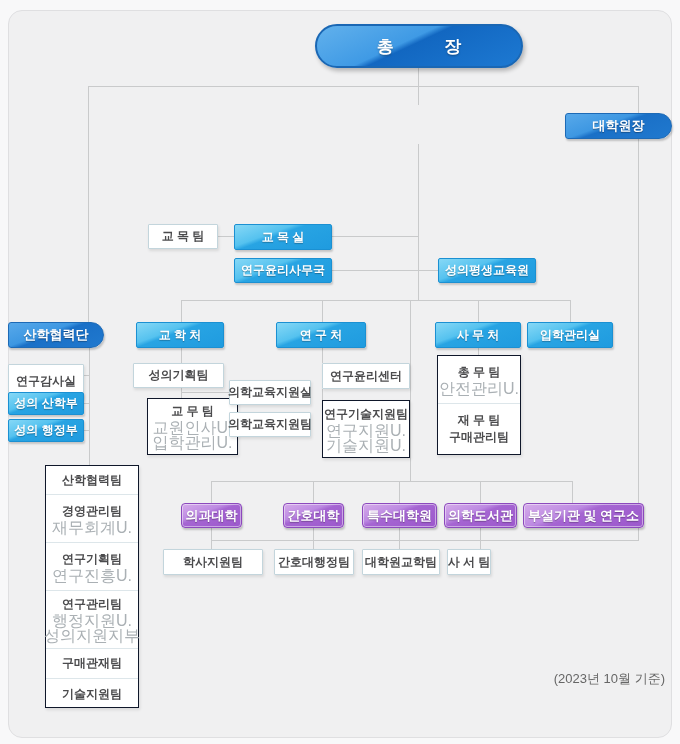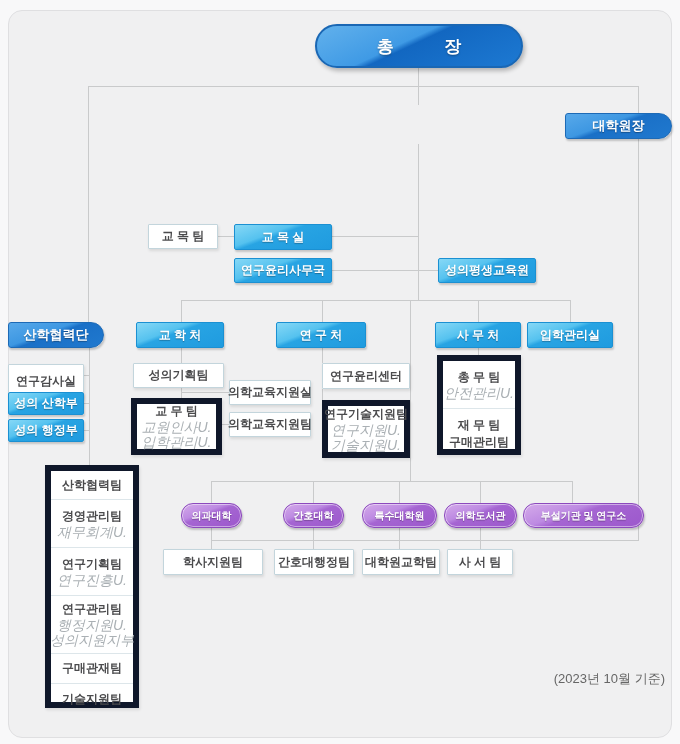--- a/index.html
+++ b/index.html
@@ -16,28 +16,28 @@
     box-shadow:1px 2px 3px rgba(0,0,0,.2);border-radius:2px;}
   .b-blue{background:linear-gradient(160deg,#86d8f6 0%,#55c2ef 36%,#28a4e3 44%,#1f9bdf 100%);
     border:1px solid #1b90d2;color:#fff;font-size:12px;font-weight:bold;text-shadow:0 1px 1px rgba(0,0,0,.3);
     box-shadow:1px 2px 2px rgba(0,0,0,.18);border-radius:2px;}
   .b-deep{background:linear-gradient(160deg,#58a9ea 0%,#3d97e2 40%,#1a70c7 48%,#2079cf 100%);
     border:1px solid #1d6ab6;color:#fff;font-size:13px;font-weight:bold;text-shadow:0 1px 1px rgba(0,0,0,.35);
     box-shadow:1px 2px 2px rgba(0,0,0,.2);}
   .round-r{border-radius:3px 13px 13px 3px;}
   .b-purple{background:linear-gradient(160deg,#d5abea 0%,#bd8ae2 36%,#a565d2 46%,#9c58cc 100%);
     border:1px solid #8c49bd;box-shadow:inset 0 0 0 1px rgba(255,255,255,.45),1px 2px 2px rgba(0,0,0,.2);
-    color:#fff;font-size:10px;font-weight:bold;text-shadow:0 1px 1px rgba(0,0,0,.3);border-radius:12px;}
+    color:#fff;font-size:13px;font-weight:bold;text-shadow:0 1px 1px rgba(0,0,0,.3);border-radius:4px;}
   .b-white{background:#fff;border:1px solid #c3d5dc;color:#4b4b4d;font-size:12px;font-weight:bold;
     box-shadow:1px 2px 3px rgba(0,0,0,.1);border-radius:1px;}
-  .wbox{position:absolute;background:#fff;border:6px solid #0f172a;box-shadow:1px 2px 3px rgba(0,0,0,.1);box-sizing:border-box;}
+  .wbox{position:absolute;background:#fff;border:1px solid #0f172a;box-shadow:1px 2px 3px rgba(0,0,0,.1);box-sizing:border-box;}
   .cell{display:flex;flex-direction:column;align-items:center;justify-content:center;border-bottom:1px solid #dde6ea;padding:4px 2px;box-sizing:border-box;}
   .cell:last-child{border-bottom:none;}
   .cell .t{color:#4b4b4d;font-size:12px;font-weight:bold;line-height:17px;white-space:nowrap;}
-  .cell .s{color:#aab0b4;font-size:14px;line-height:15px;white-space:nowrap;font-style:italic;}
+  .cell .s{color:#aab0b4;font-size:16px;line-height:15px;white-space:nowrap;}
   .caption{position:absolute;color:#666;font-size:13px;}
 </style>
 </head>
 <body>
 
 <div class="stage">
   <div class="panel"></div>
 
   <div class="ln" style="left:418px;top:68px;width:1px;height:18px;"></div>
   <div class="ln" style="left:88px;top:86px;width:551px;height:1px;"></div>
@@ -122,21 +122,21 @@
   <div class="node b-blue" style="left:8px;top:392px;width:76px;height:23px;">
       <span>성의 산학부</span>
     </div>
   <div class="node b-blue" style="left:8px;top:419px;width:76px;height:23px;">
       <span>성의 행정부</span>
     </div>
 
   <div class="node b-white" style="left:133px;top:363px;width:91px;height:25px;">
       <span>성의기획팀</span>
     </div>
-  <div class="wbox" style="left:131px;top:398px;width:91px;height:57px;">
+  <div class="wbox" style="left:147px;top:398px;width:91px;height:57px;">
     <div class="cell" style="height:100%;border-bottom:none;">
       <span class="t">교 무 팀</span>
       <span class="s">교원인사U.</span>
       <span class="s">입학관리U.</span>
     </div>
   </div>
   <div class="node b-white" style="left:229px;top:380px;width:82px;height:25px;">
       <span>의학교육지원실</span>
     </div>
   <div class="node b-white" style="left:229px;top:412px;width:82px;height:25px;">
@@ -208,18 +208,18 @@
 
   <div class="node b-white" style="left:163px;top:549px;width:100px;height:26px;">
       <span>학사지원팀</span>
     </div>
   <div class="node b-white" style="left:274px;top:549px;width:80px;height:26px;">
       <span>간호대행정팀</span>
     </div>
   <div class="node b-white" style="left:362px;top:549px;width:78px;height:26px;">
       <span>대학원교학팀</span>
     </div>
-  <div class="node b-white" style="left:447px;top:549px;width:66px;height:26px;">
+  <div class="node b-white" style="left:447px;top:549px;width:44px;height:26px;">
       <span>사 서 팀</span>
     </div>
 
   <div class="caption" style="left:450px;top:670px;width:215px;text-align:right;">(2023년 10월 기준)</div>
 </div>
 
 </body></html>

